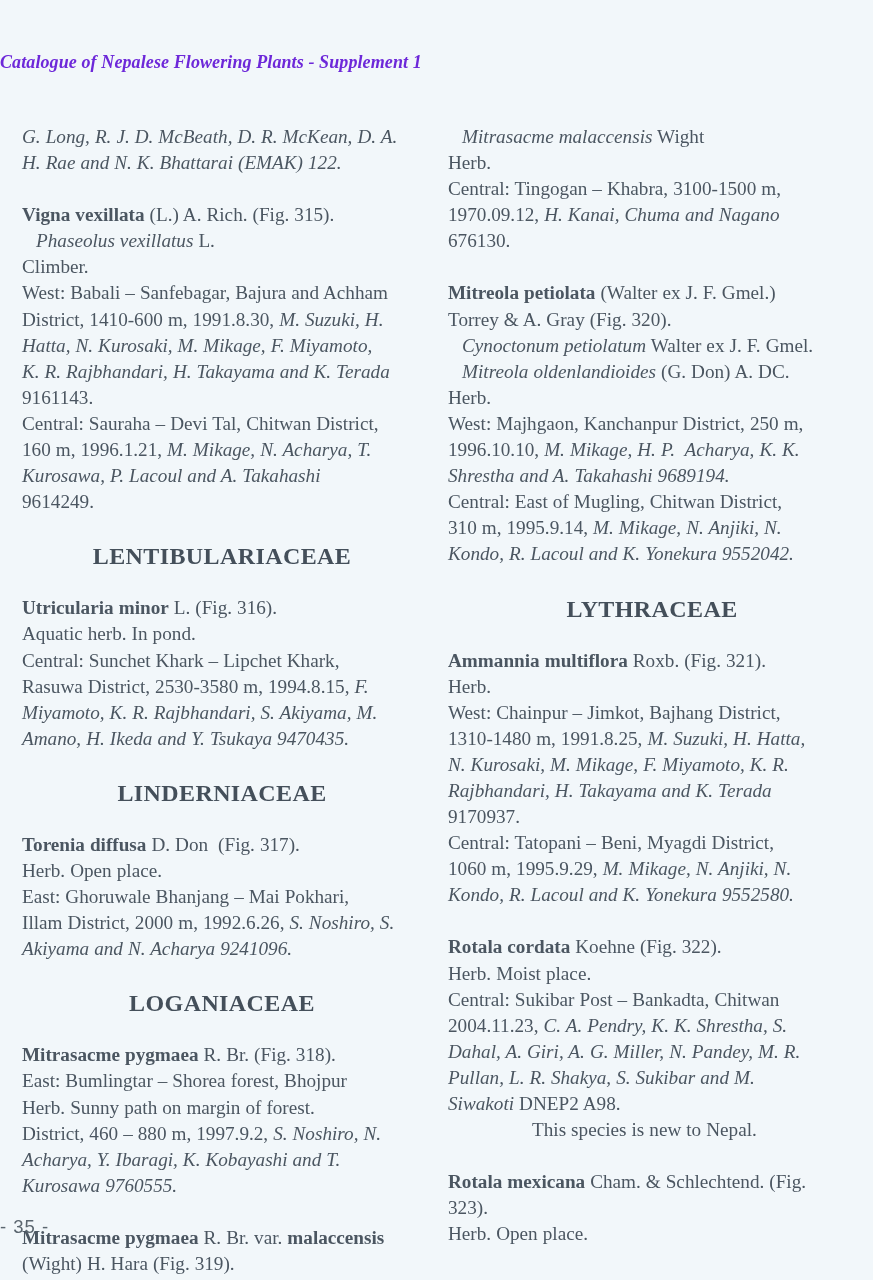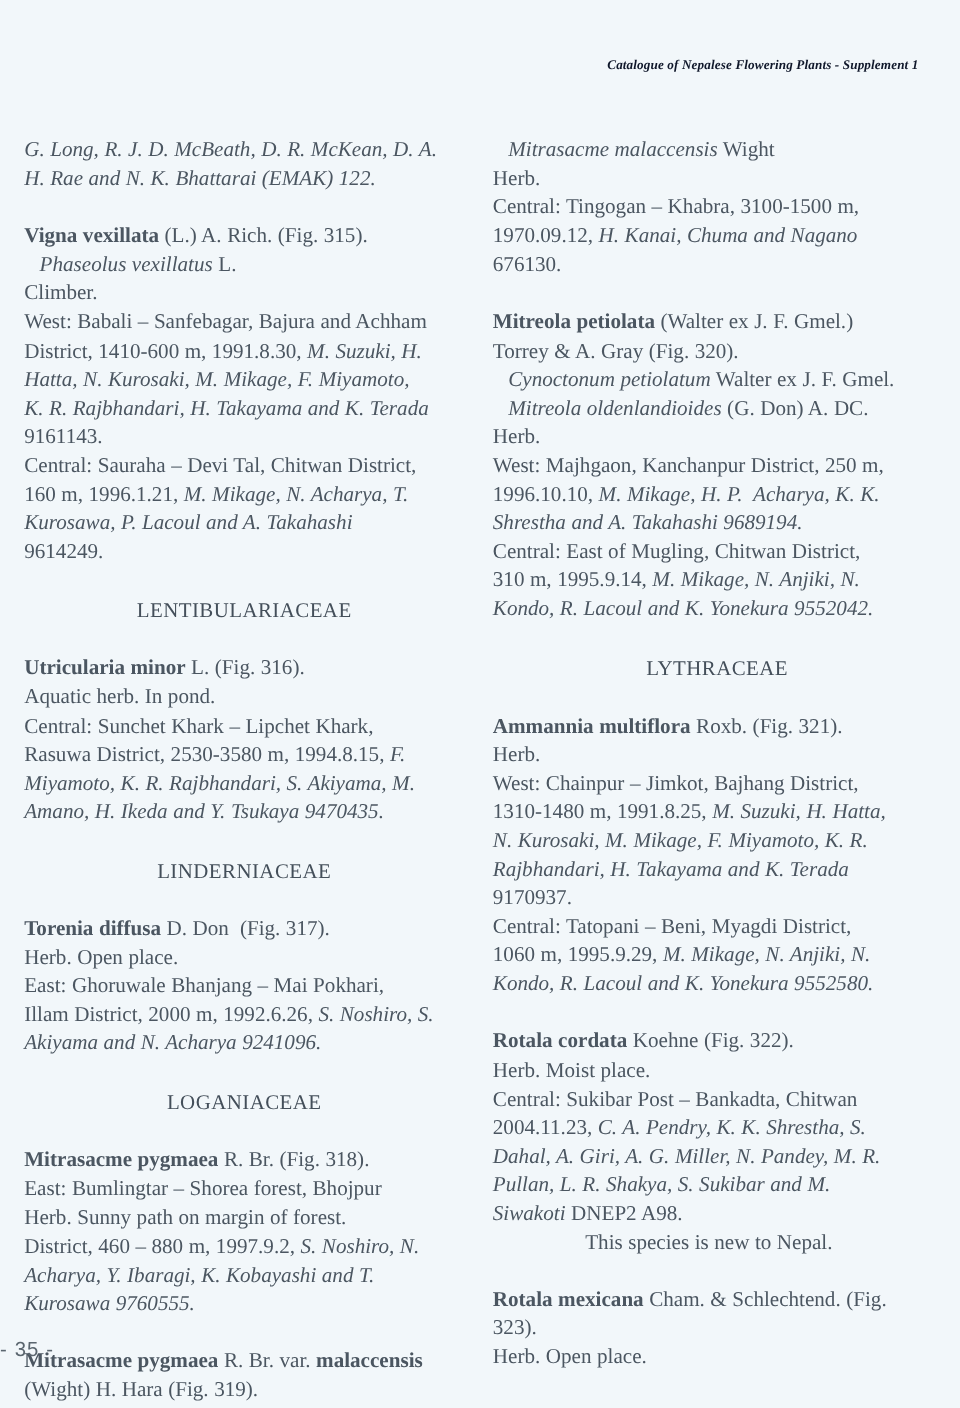--- a/index.html
+++ b/index.html
@@ -21,26 +21,25 @@
     width: 873px;
     height: 1280px;
     box-sizing: border-box;
     padding: 0;
   }
   .running-head {
     position: absolute;
     top: 52px;
     left: 0;
     right: 38px;
-    text-align: right;
     font-style: italic;
     font-weight: bold;
-    font-size: 12px;
+    font-size: 18px;
     letter-spacing: 0.1px;
-    color: #0f172a;
+    color: #6d28d9;
   }
   .columns {
     position: absolute;
     top: 104px;
     left: 22px;
     right: 18px;
     display: flex;
     gap: 26px;
     margin-top: 20px;
   }
@@ -56,22 +55,22 @@
     font-size: 19.2px;
     line-height: 26.1px;
     color: #4b5661;
     white-space: pre-wrap;
     word-spacing: 0.2px;
   }
   .line.ital { font-style: italic; }
   .line.indent1 { padding-left: 14px; }
   .line.indent-para { padding-left: 84px; }
   .family {
-    font-size: 19px;
-    font-weight: normal;
+    font-size: 24px;
+    font-weight: bold;
     text-align: center;
     letter-spacing: 0.4px;
     line-height: 26px;
     color: #444f5a;
   }
   .gap-md { height: 26px; }
   .gap-fam-top { height: 28px; }
   .gap-fam-bot { height: 26px; }
   .b { font-weight: bold; }
   .i { font-style: italic; }

